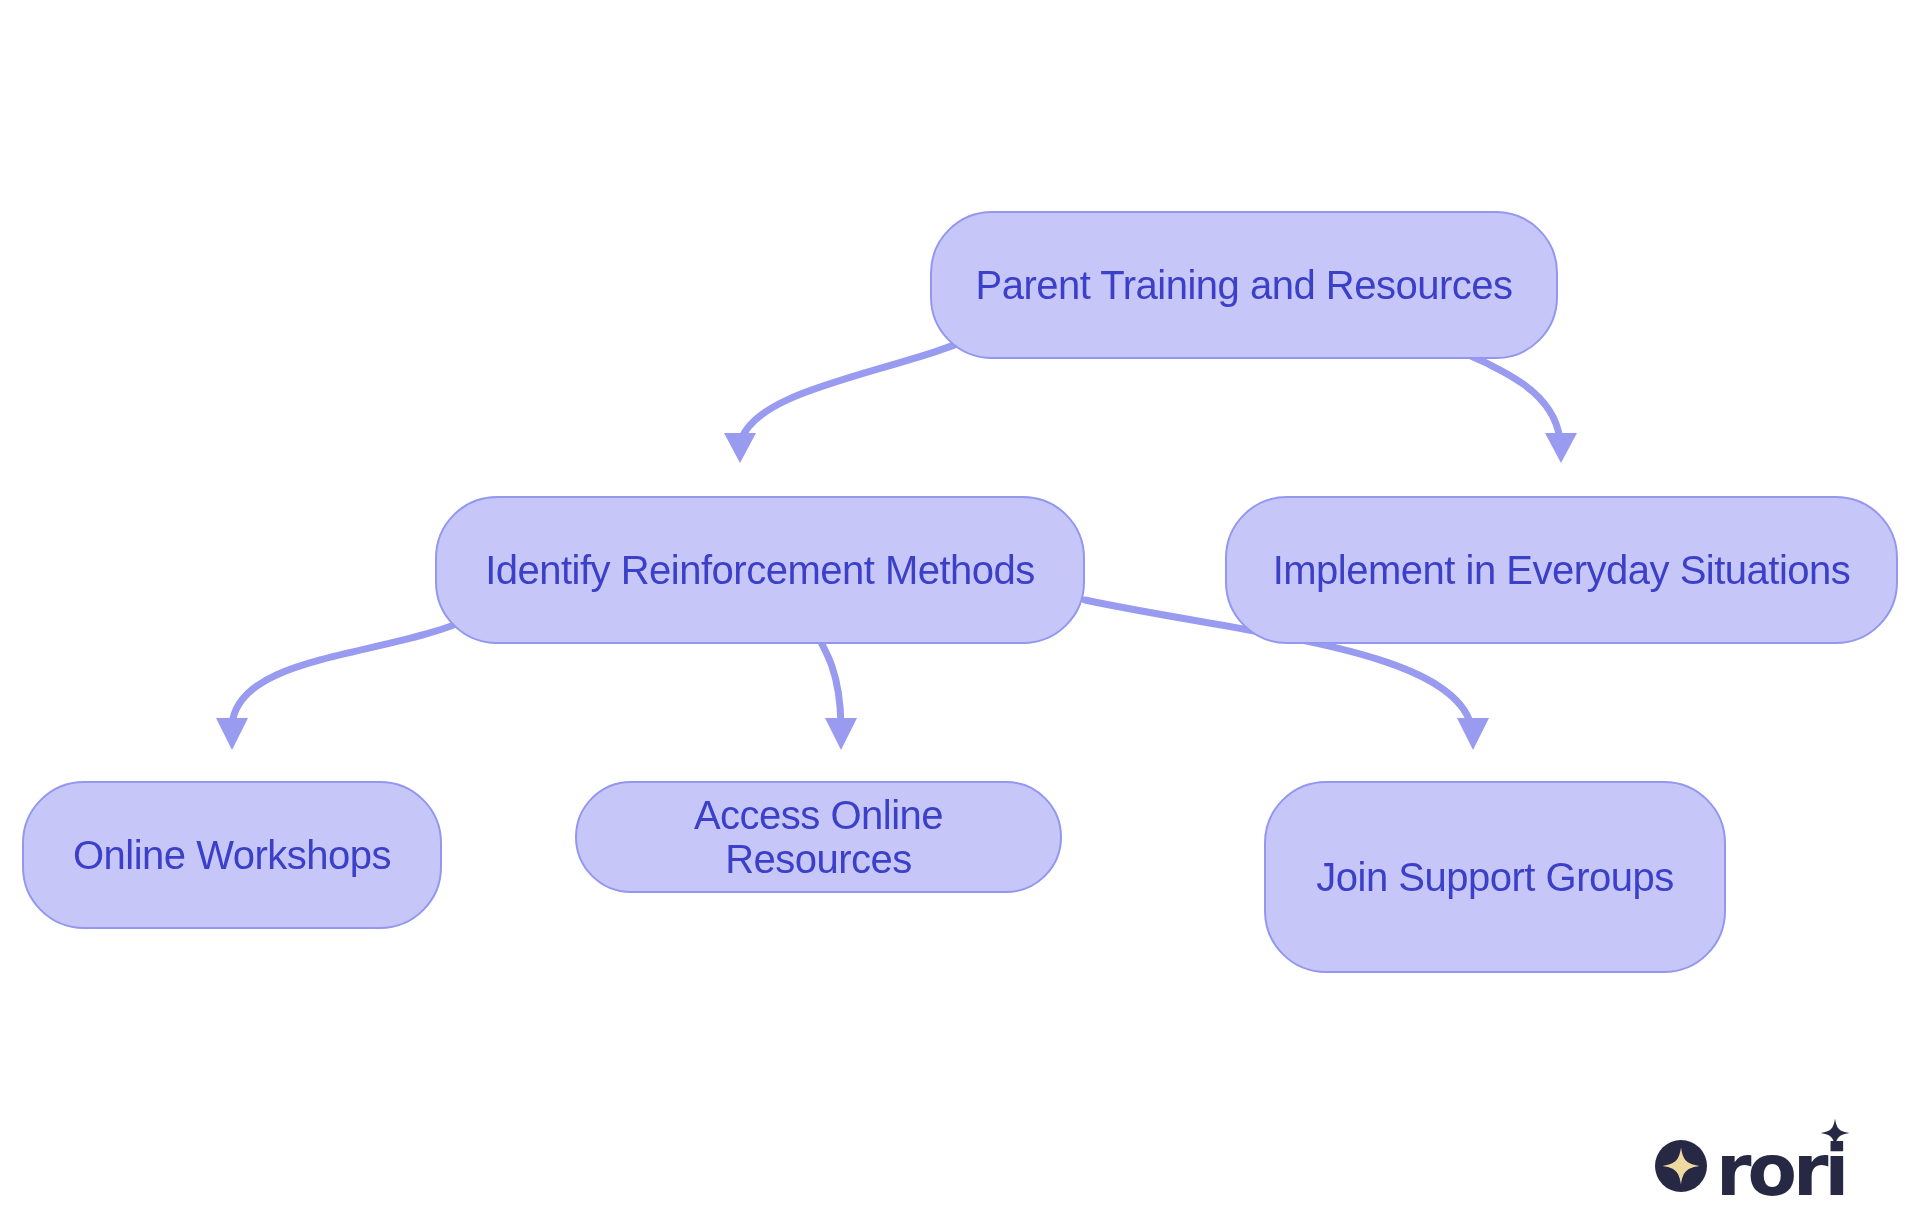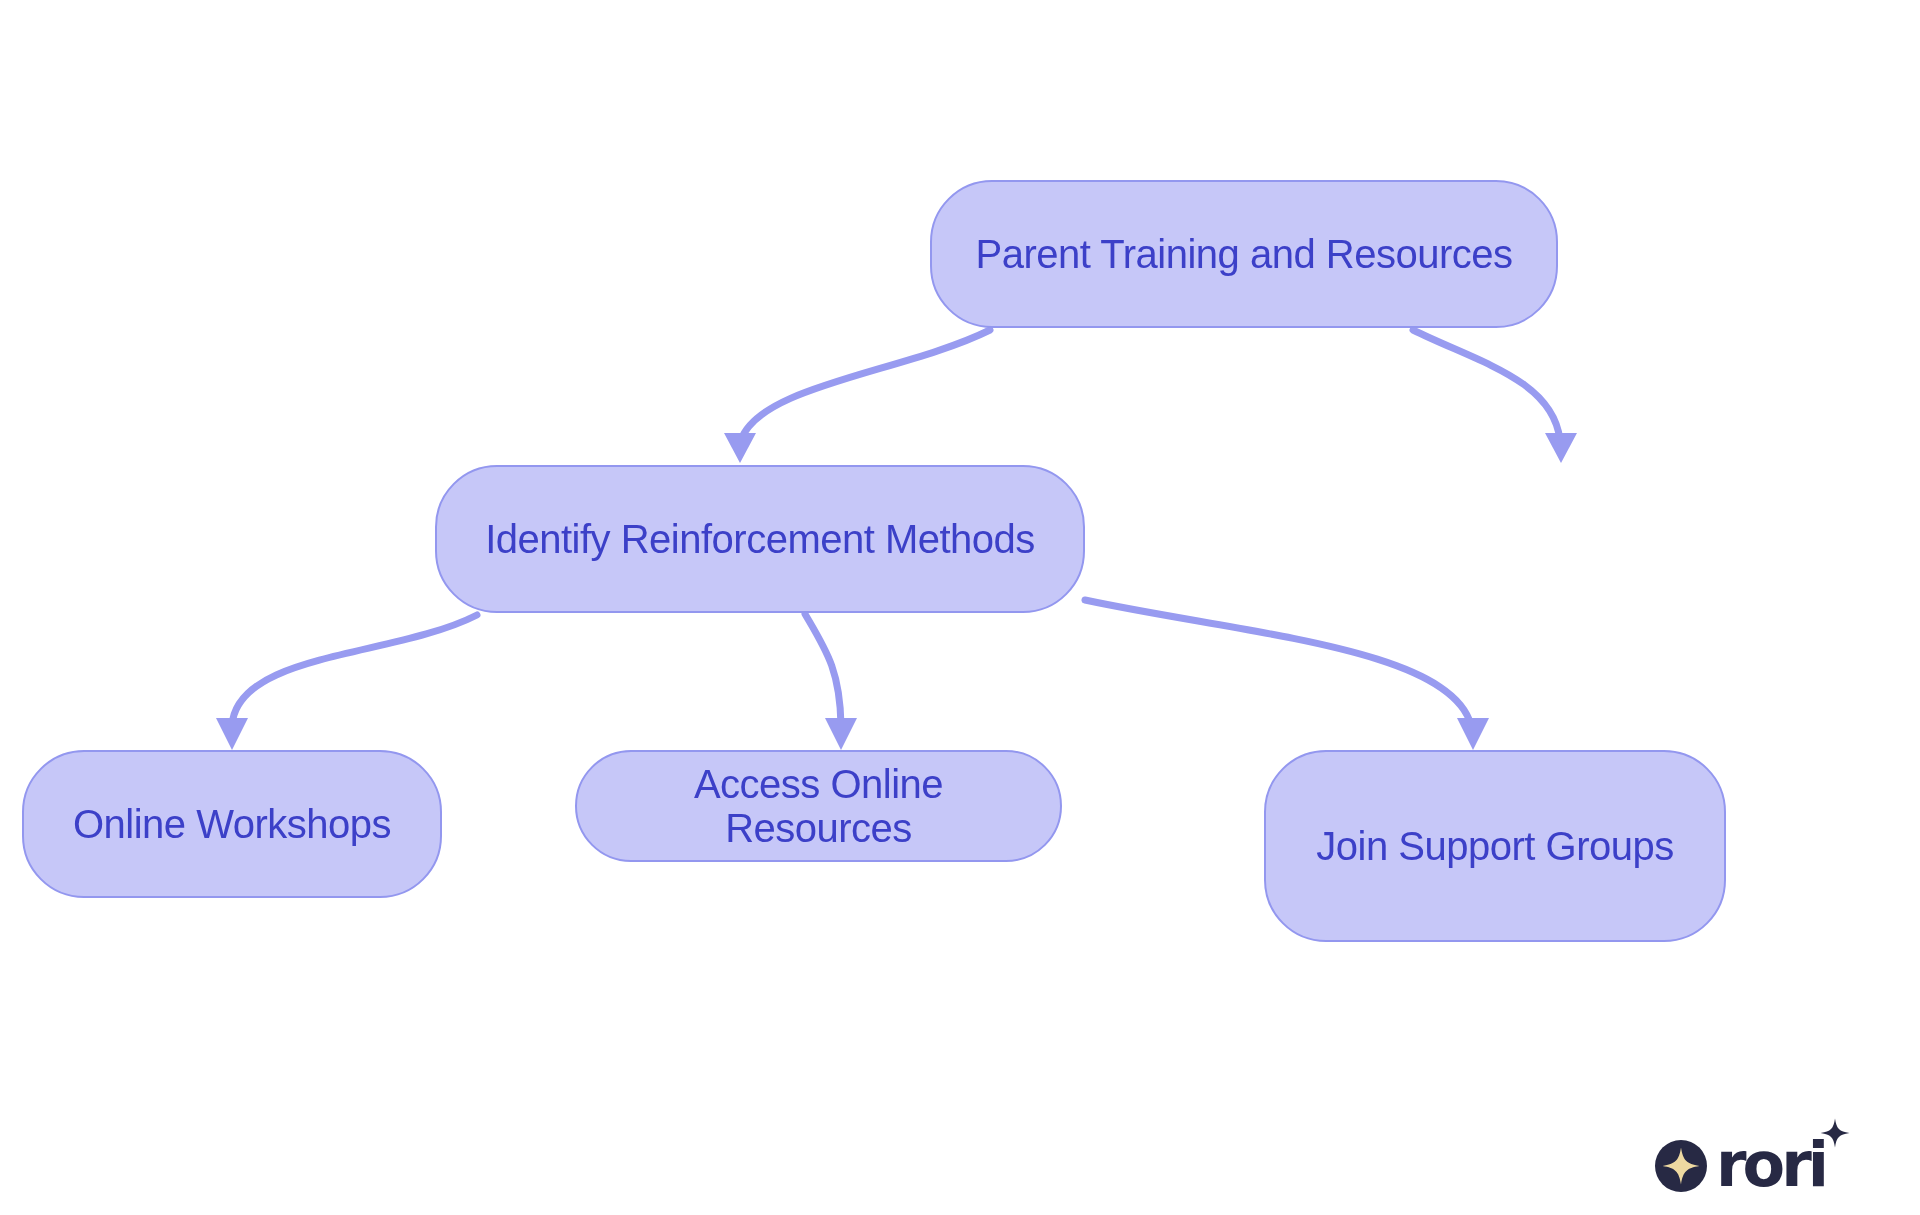--- a/index.html
+++ b/index.html
@@ -28,20 +28,21 @@
     border-radius: 62px;
     display: flex;
     align-items: center;
     justify-content: center;
     text-align: center;
     color: #3c40c8;
     font-size: 40px;
     letter-spacing: -0.5px;
     line-height: 1.1;
     padding: 0 20px;
+    margin-top: 31px;
   }
   .node-parent    { left: 930px;  top: 180px; width: 628px; height: 148px; }
   .node-identify  { left: 435px;  top: 465px; width: 650px; height: 148px; }
   .node-implement { left: 1225px; top: 465px; width: 673px; height: 148px; }
   .node-workshops { left: 22px;   top: 750px; width: 420px; height: 148px; }
   .node-online    { left: 575px;  top: 750px; width: 487px; height: 112px; text-align: center; }
   .node-support   { left: 1264px; top: 750px; width: 462px; height: 192px; }
 
   .logo {
     position: absolute;
@@ -59,21 +60,21 @@
     display: flex;
     align-items: center;
     justify-content: center;
   }
   .logo-word {
     position: absolute;
     left: 64px; top: 10px;
     color: #272944;
     font-family: "DejaVu Sans", sans-serif;
     font-weight: bold;
-    font-size: 62px;
+    font-size: 72px;
     letter-spacing: -4px;
   }
   .logo-sparkle {
     position: absolute;
     left: 168px; top: 0px;
     width: 30px; height: 30px;
   }
 </style>
 </head>
 <body>
@@ -104,20 +105,23 @@
   </svg>
 
   <div class="node node-parent">
     <span>Parent Training and Resources</span>
   </div>
 
   <div class="node node-identify">
     <span>Identify Reinforcement Methods</span>
   </div>
 
+  <div class="node node-implement">
+    <span>Implement in Everyday Situations</span>
+  </div>
 
   <div class="node node-workshops">
     <span>Online Workshops</span>
   </div>
 
   <div class="node node-online">
     <span>Access Online Resources</span>
   </div>
 
   <div class="node node-support">

